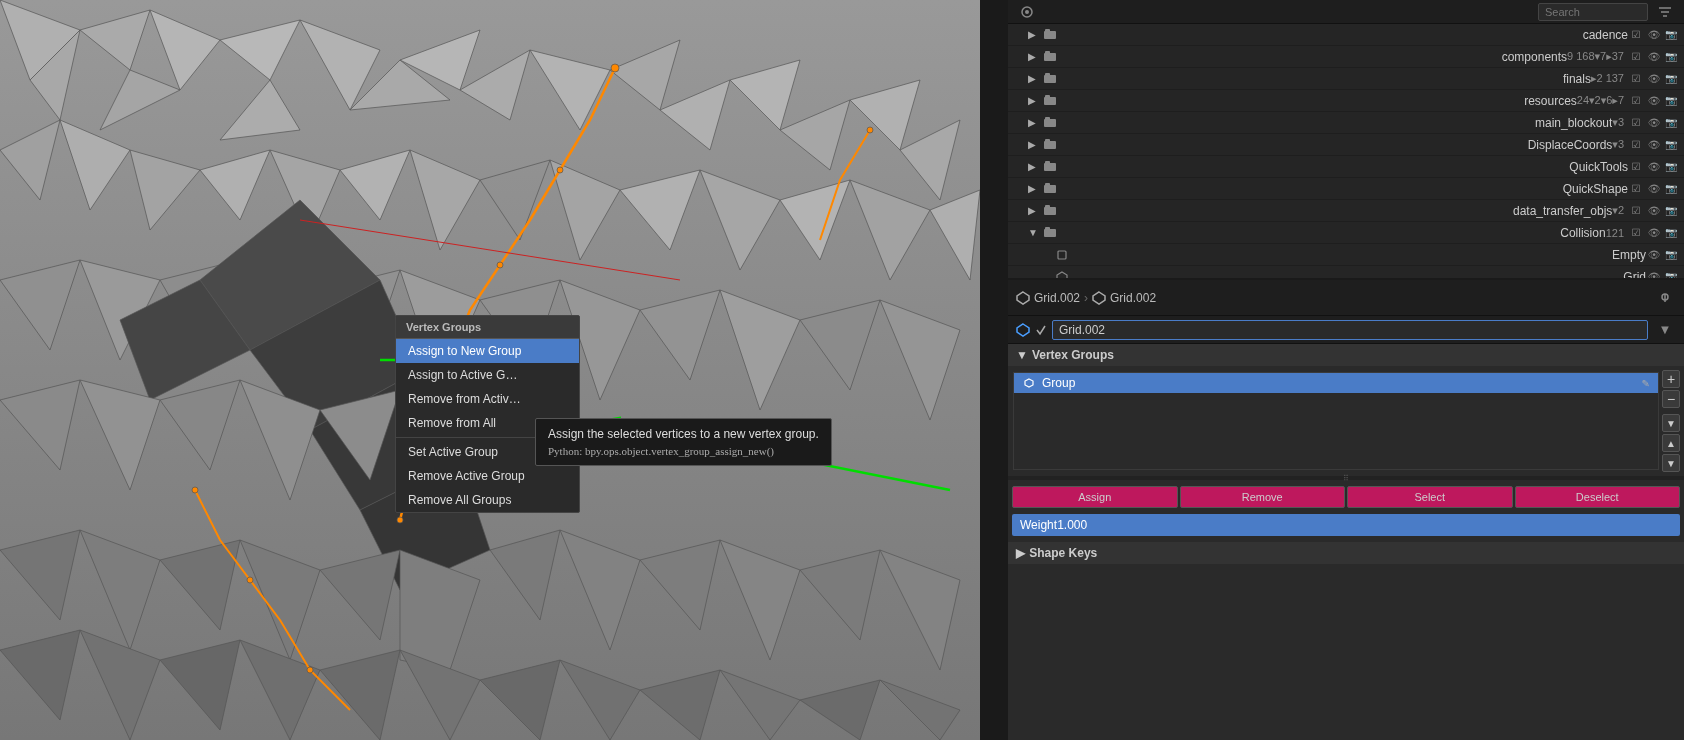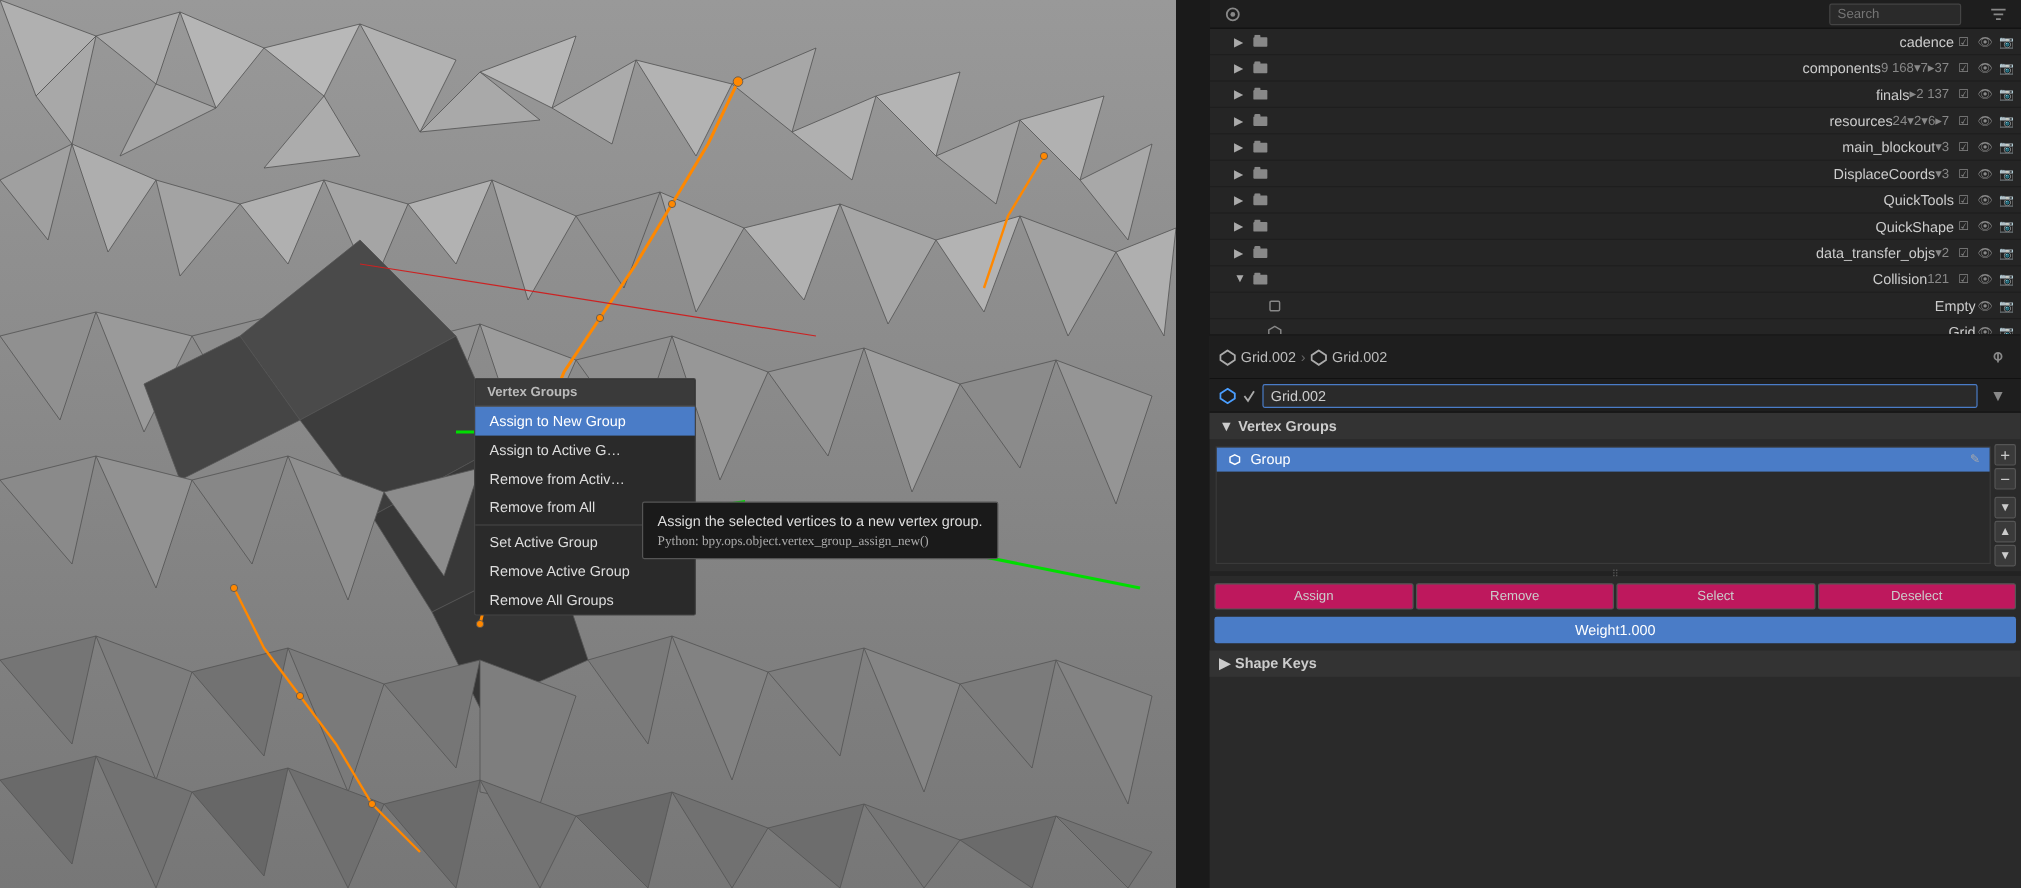--- a/index.html
+++ b/index.html
@@ -309,21 +309,21 @@
       cursor: pointer;
       border-radius: 2px;
     }
 
     
     .weight-field {
       margin: 2px 4px;
       background: #4a7cc7;
       padding: 4px 8px;
       display: flex;
-      justify-content: center;
+      justify-content: flex-start;
       align-items: center;
       border-radius: 2px;
     }
 
     .weight-field .label {
       font-size: 12px;
       color: #fff;
     }
 
     .weight-field .value {
@@ -372,21 +372,21 @@
       font-size: 14px;
       border-radius: 2px;
     }
 
     .outliner-header {
       height: 24px;
       background: #1e1e1e;
       display: flex;
       align-items: center;
       padding: 0 8px;
-      gap: 20px;
+      gap: 6px;
       border-bottom: 1px solid #111;
     }
 
     
   </style>
 </head>
 <body>
 
 <div class="main-container">
 

